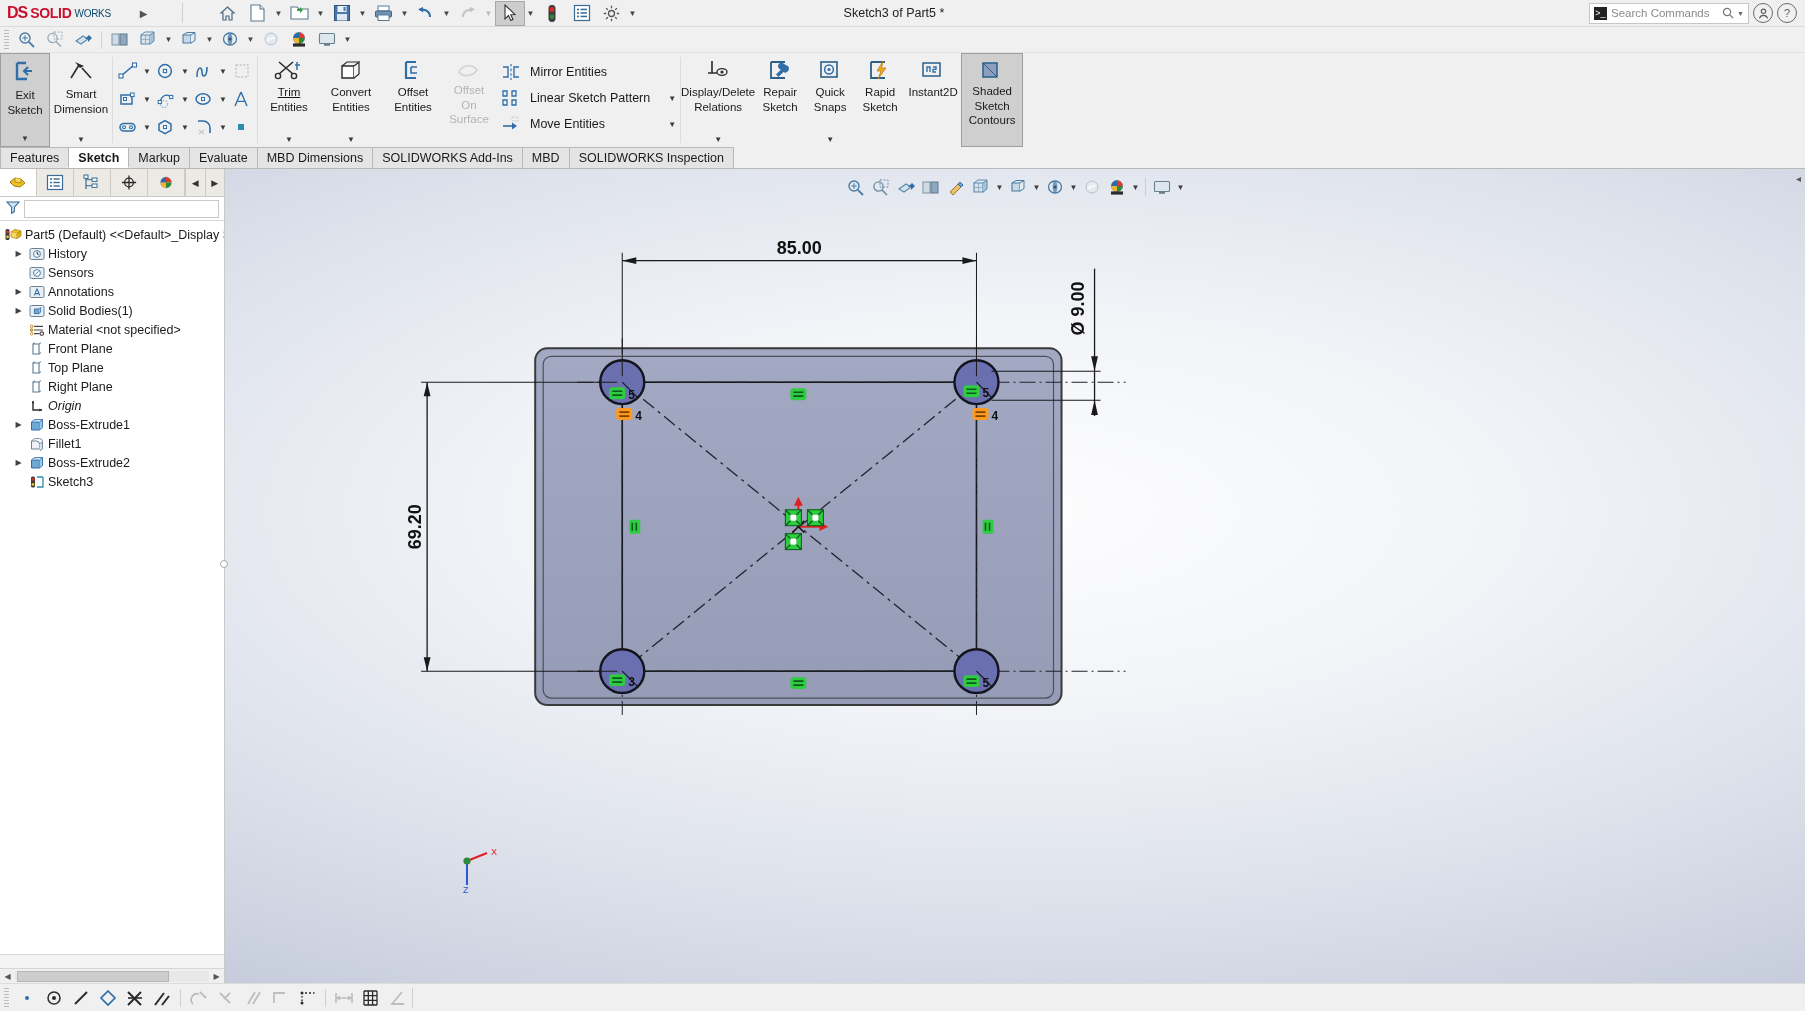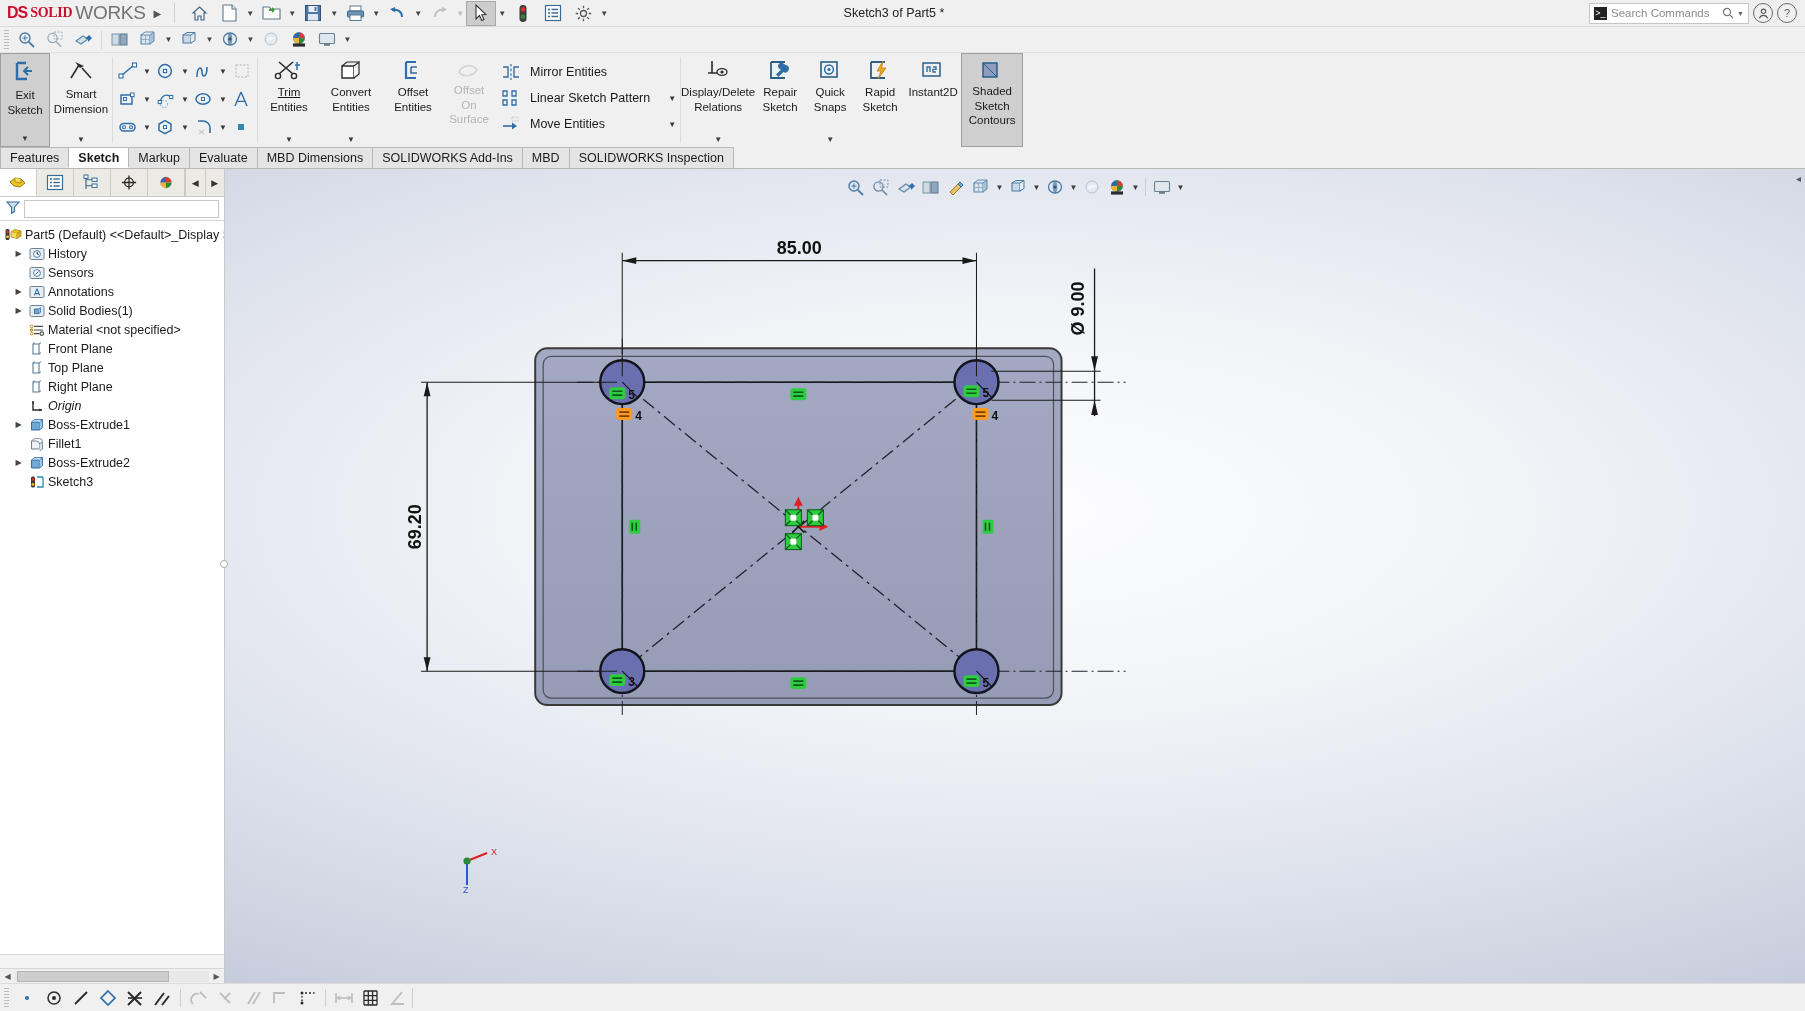--- a/index.html
+++ b/index.html
@@ -9,26 +9,26 @@
     font-size: 13px;
     color:#1a1a1a;
     background:#f0f0f0;
     -webkit-font-smoothing: antialiased;
   }
   .app { width:1805px; height:1011px; display:flex; flex-direction:column; position:relative; }
 
   
   .titlebar {
     height:27px; background:#f0f0f0; display:flex; align-items:center;
-    border-bottom:1px solid #dcdcdc; position:relative; flex:0 0 27px;
+    border-bottom:1px solid #dcdcdc; position:relative; flex:0 0 27px;gap:21px;
   }
   .sw-logo { display:flex; align-items:center; padding-left:7px; gap:3px; }
   .sw-logo .ds { font-size:16px; font-weight:bold; color:#c8102e; font-family:"Liberation Sans",sans-serif; letter-spacing:-1px;}
-  .sw-logo .solid { font-size:14px; font-weight:bold; color:#c8102e; letter-spacing:-0.3px;font-family:Liberation Serif, serif;}
-  .sw-logo .works { font-size:19px; font-weight:normal; color:#737373; letter-spacing:-0.3px;}
+  .sw-logo .solid { font-size:14px; font-weight:bold; color:#c8102e; letter-spacing:-0.3px;}
+  .sw-logo .works { font-size:10px; font-weight:normal; color:#0c4a6e; letter-spacing:-0.3px;}
   .tb-sep { width:1px; height:20px; background:#d0d0d0; margin:0 5px; }
   .tb-arrow { color:#555; font-size:10px; padding:0 8px; }
   .qa { display:flex; align-items:center; gap:0px; padding-left:4px; }
   .qa-btn { width:30px; height:25px; display:flex; align-items:center; justify-content:center; border:1px solid transparent; }
   .qa-btn.active { background:#cdcdcd; border:1px solid #a8a8a8; }
   .qa-dd { width:12px; height:25px; display:flex; align-items:center; justify-content:center; color:#444; font-size:8px;}
   .qa-dd.dim { color:#bbb; }
   .title-text { position:absolute; left:0; right:17px; text-align:center; font-size:12.5px; color:#222; pointer-events:none;}
   .tr-tools { margin-left:auto; display:flex; align-items:center; padding-right:8px; gap:4px;}
   .searchbox {

